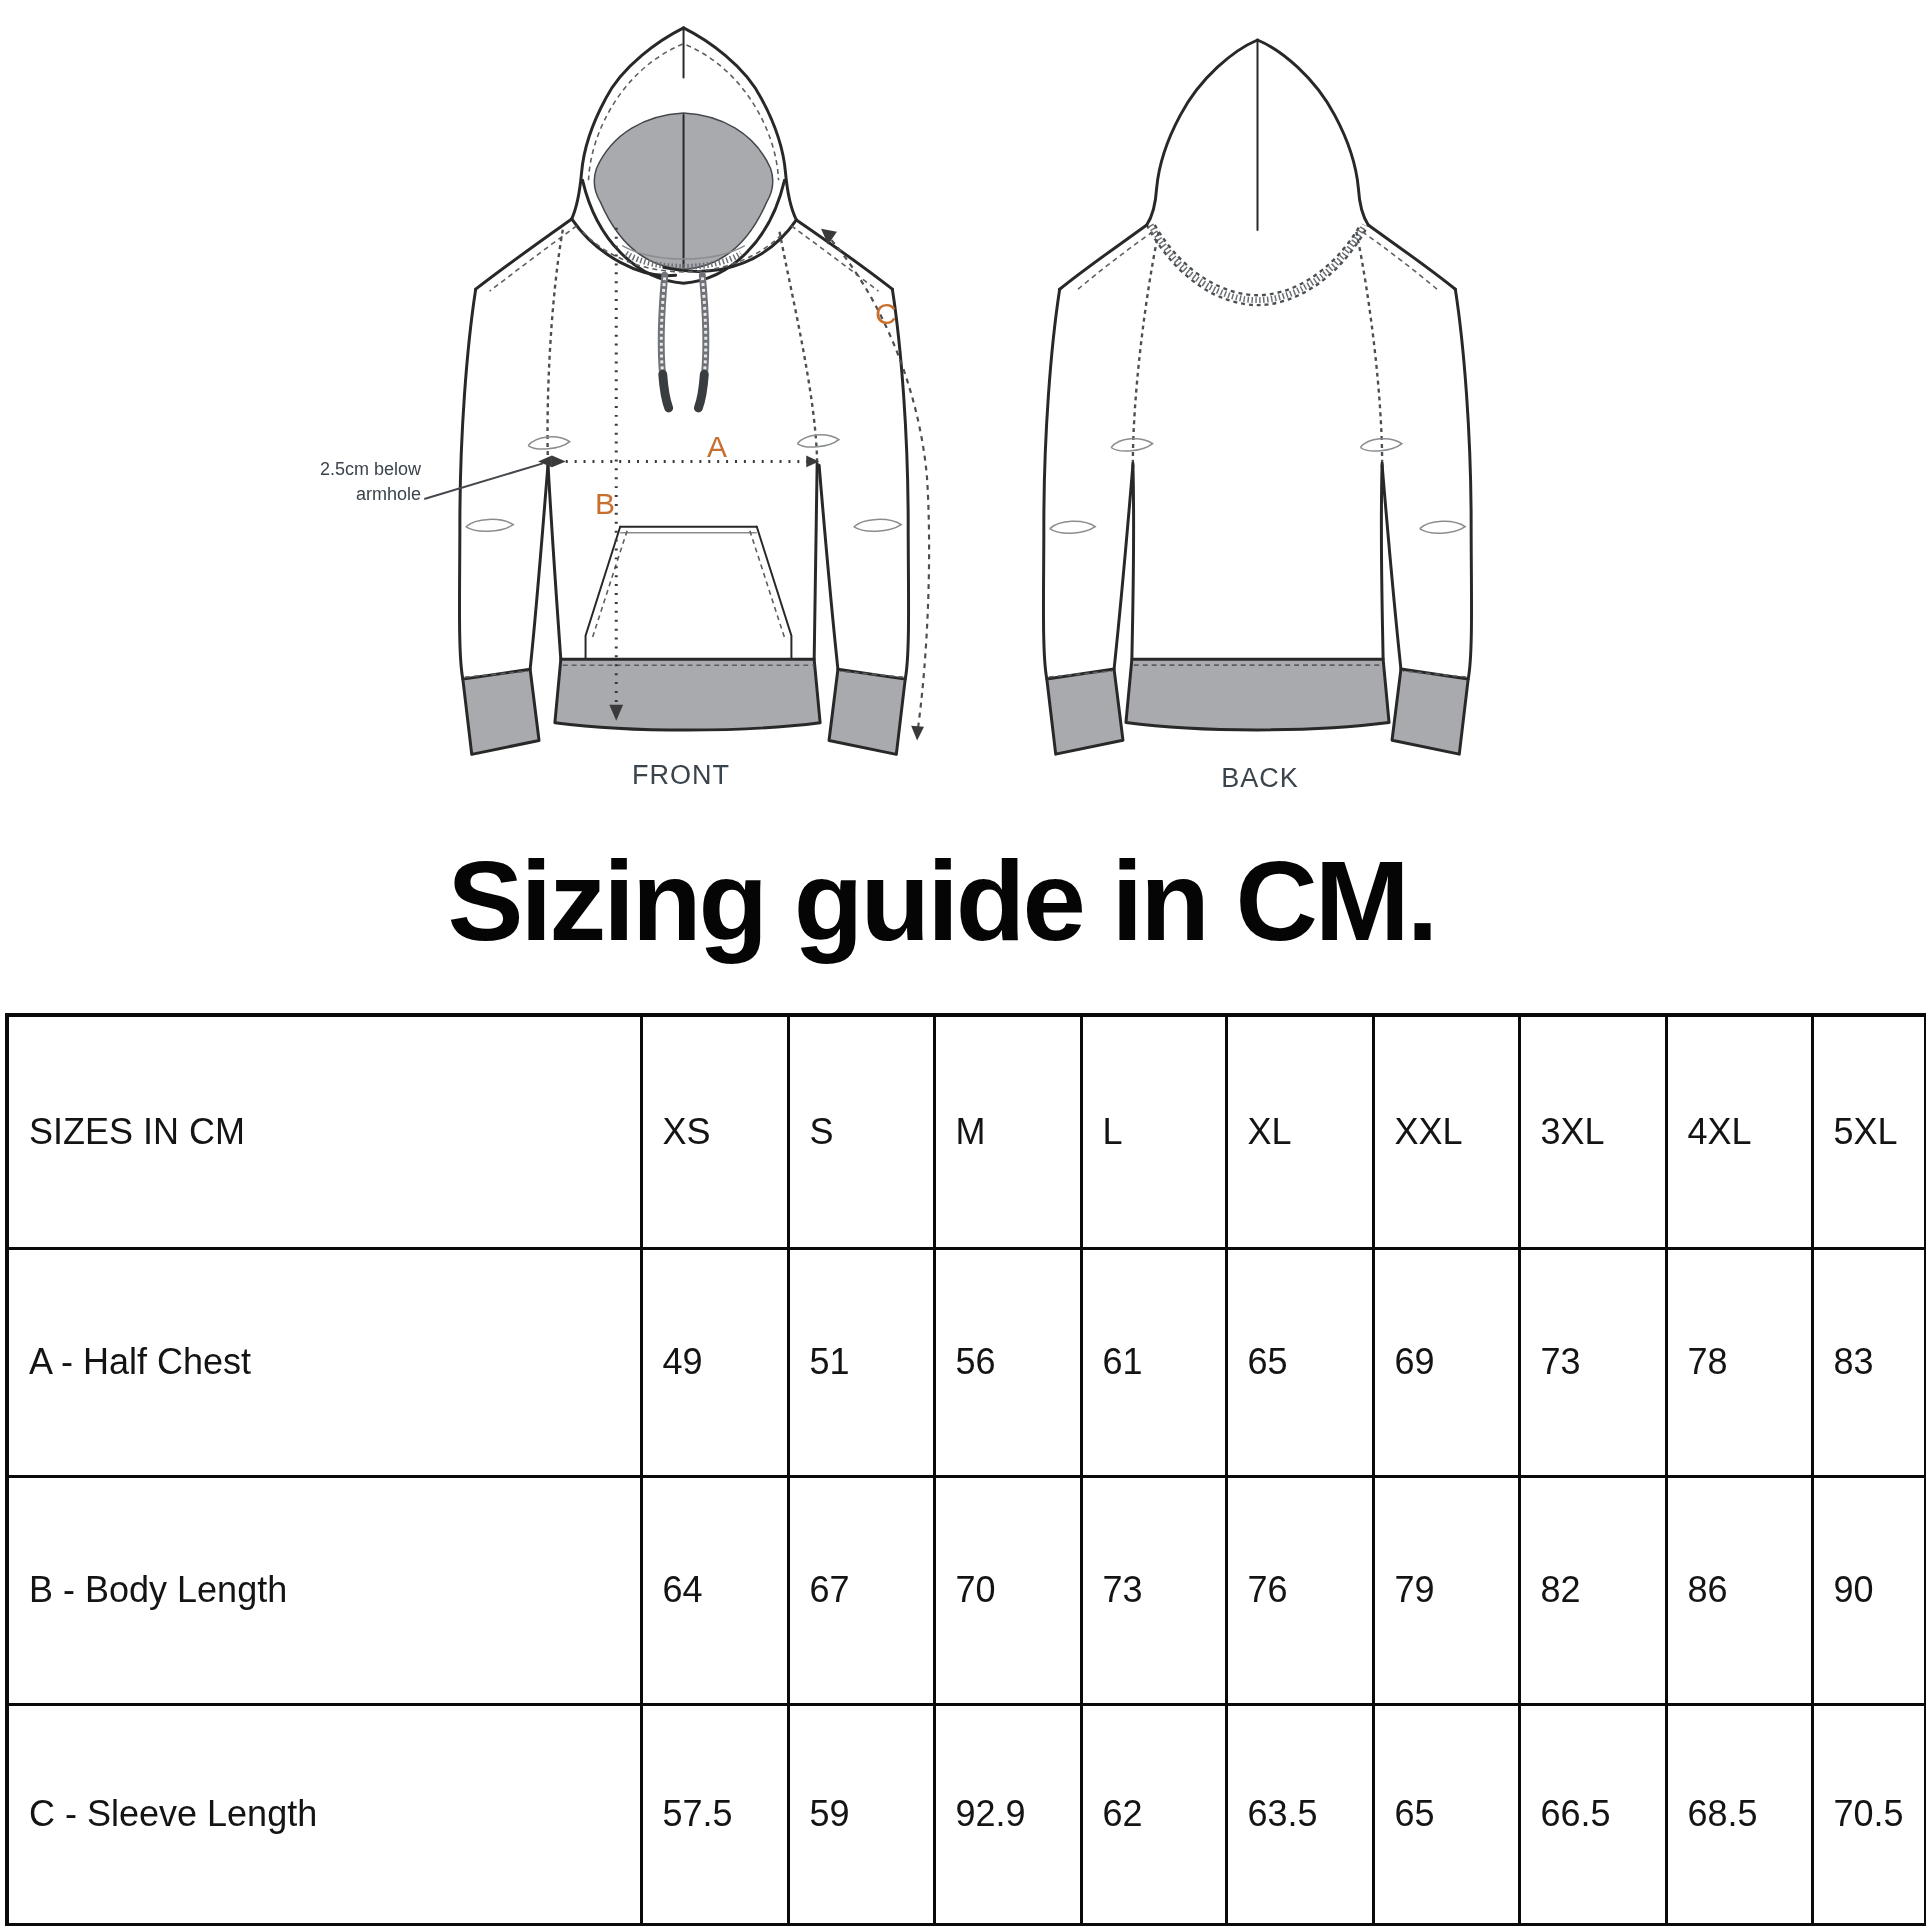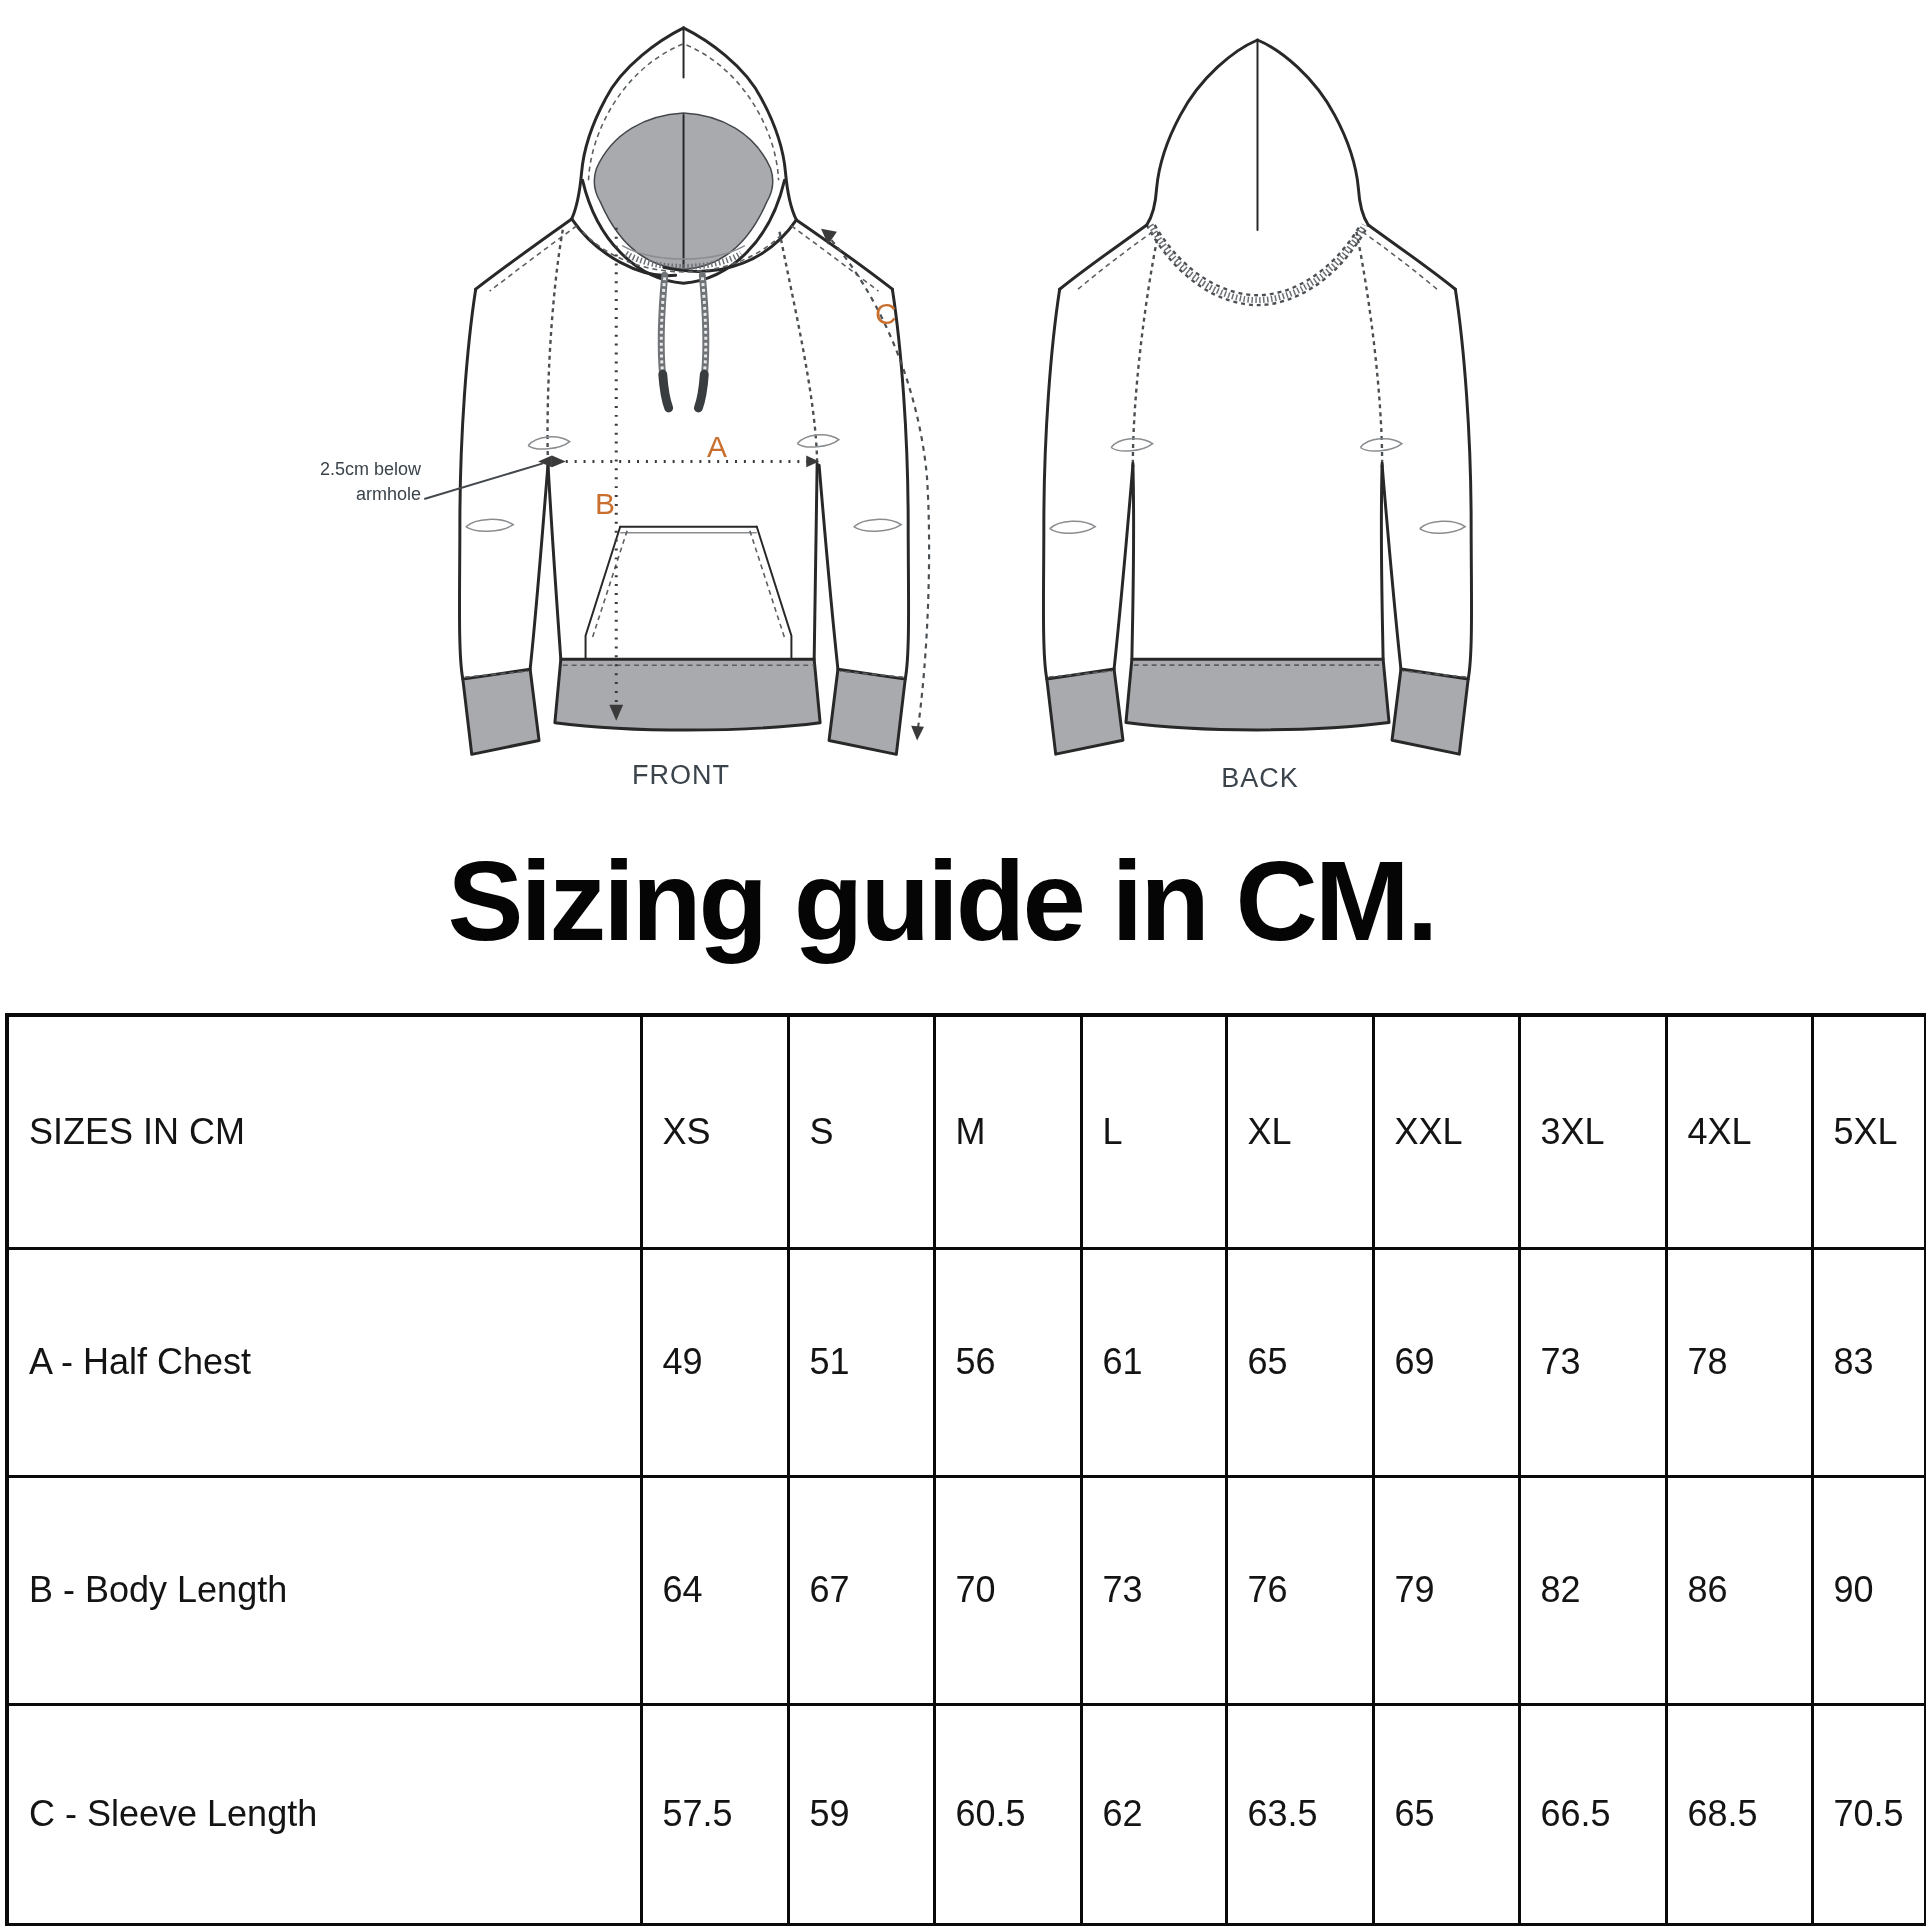--- a/index.html
+++ b/index.html
@@ -252,21 +252,21 @@
         <td>76</td>
         <td>79</td>
         <td>82</td>
         <td>86</td>
         <td>90</td>
       </tr>
       <tr class="r-c">
         <td>C - Sleeve Length</td>
         <td>57.5</td>
         <td>59</td>
-        <td>60.5</td>
+        <td>92.9</td>
         <td>62</td>
         <td>63.5</td>
         <td>65</td>
         <td>66.5</td>
         <td>68.5</td>
         <td>70.5</td>
       </tr>
     </tbody>
   </table>
 </div>

